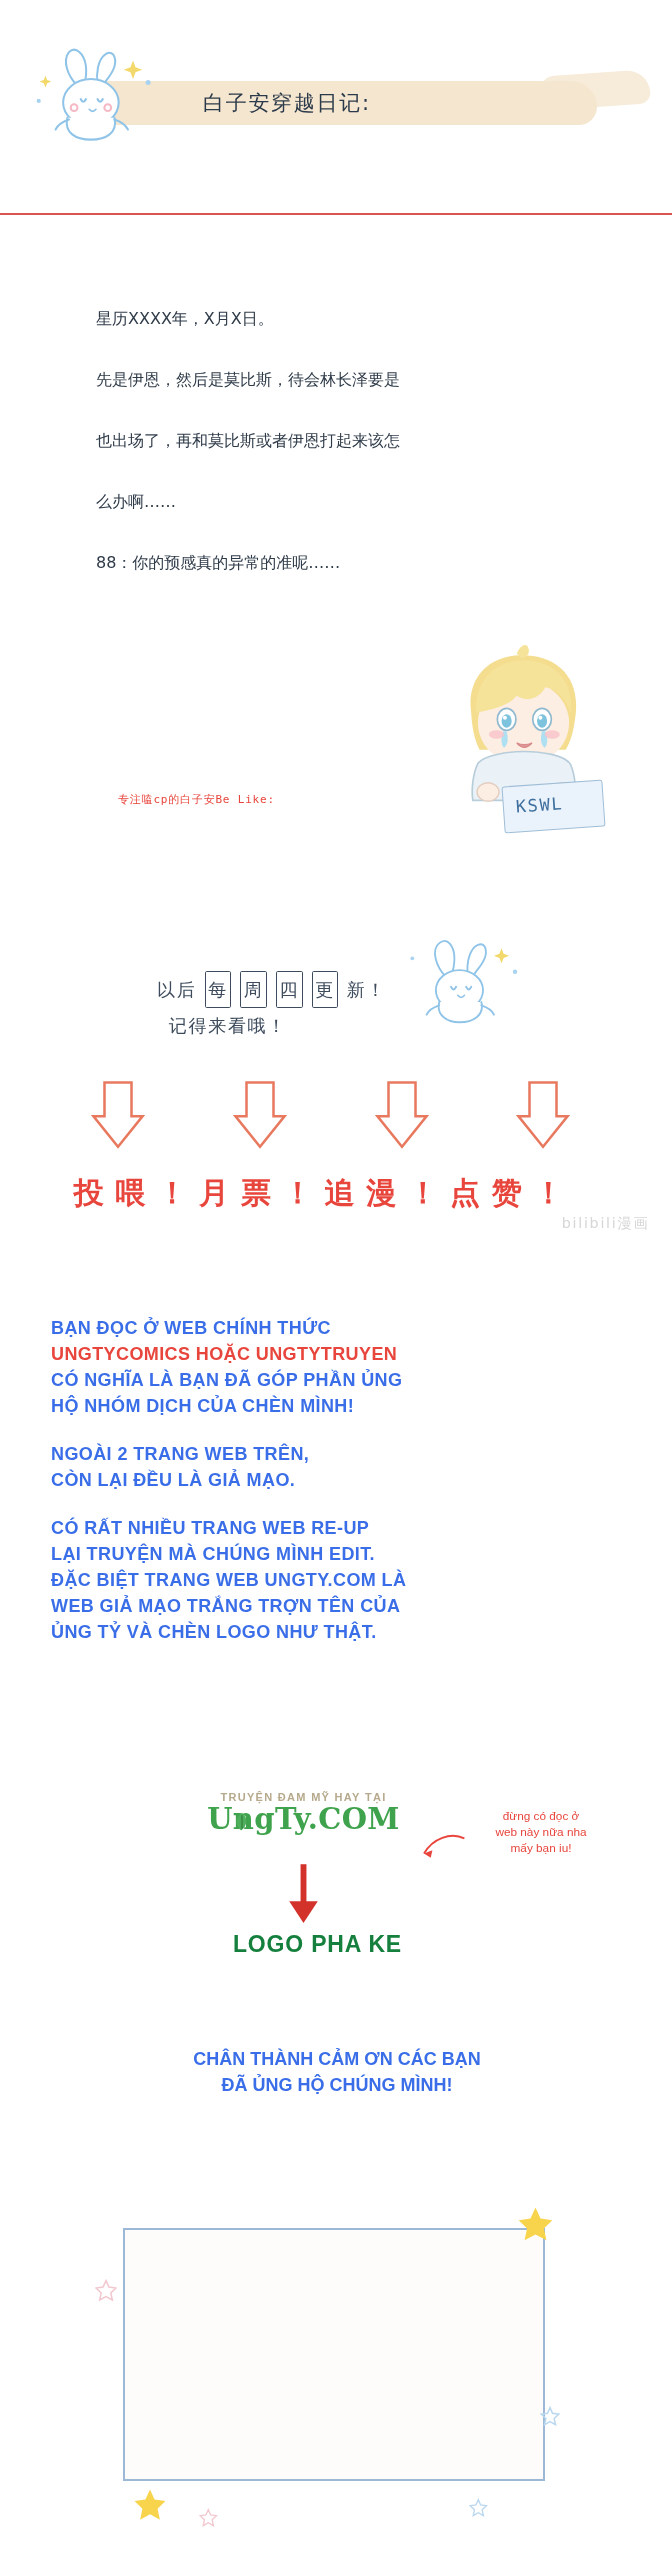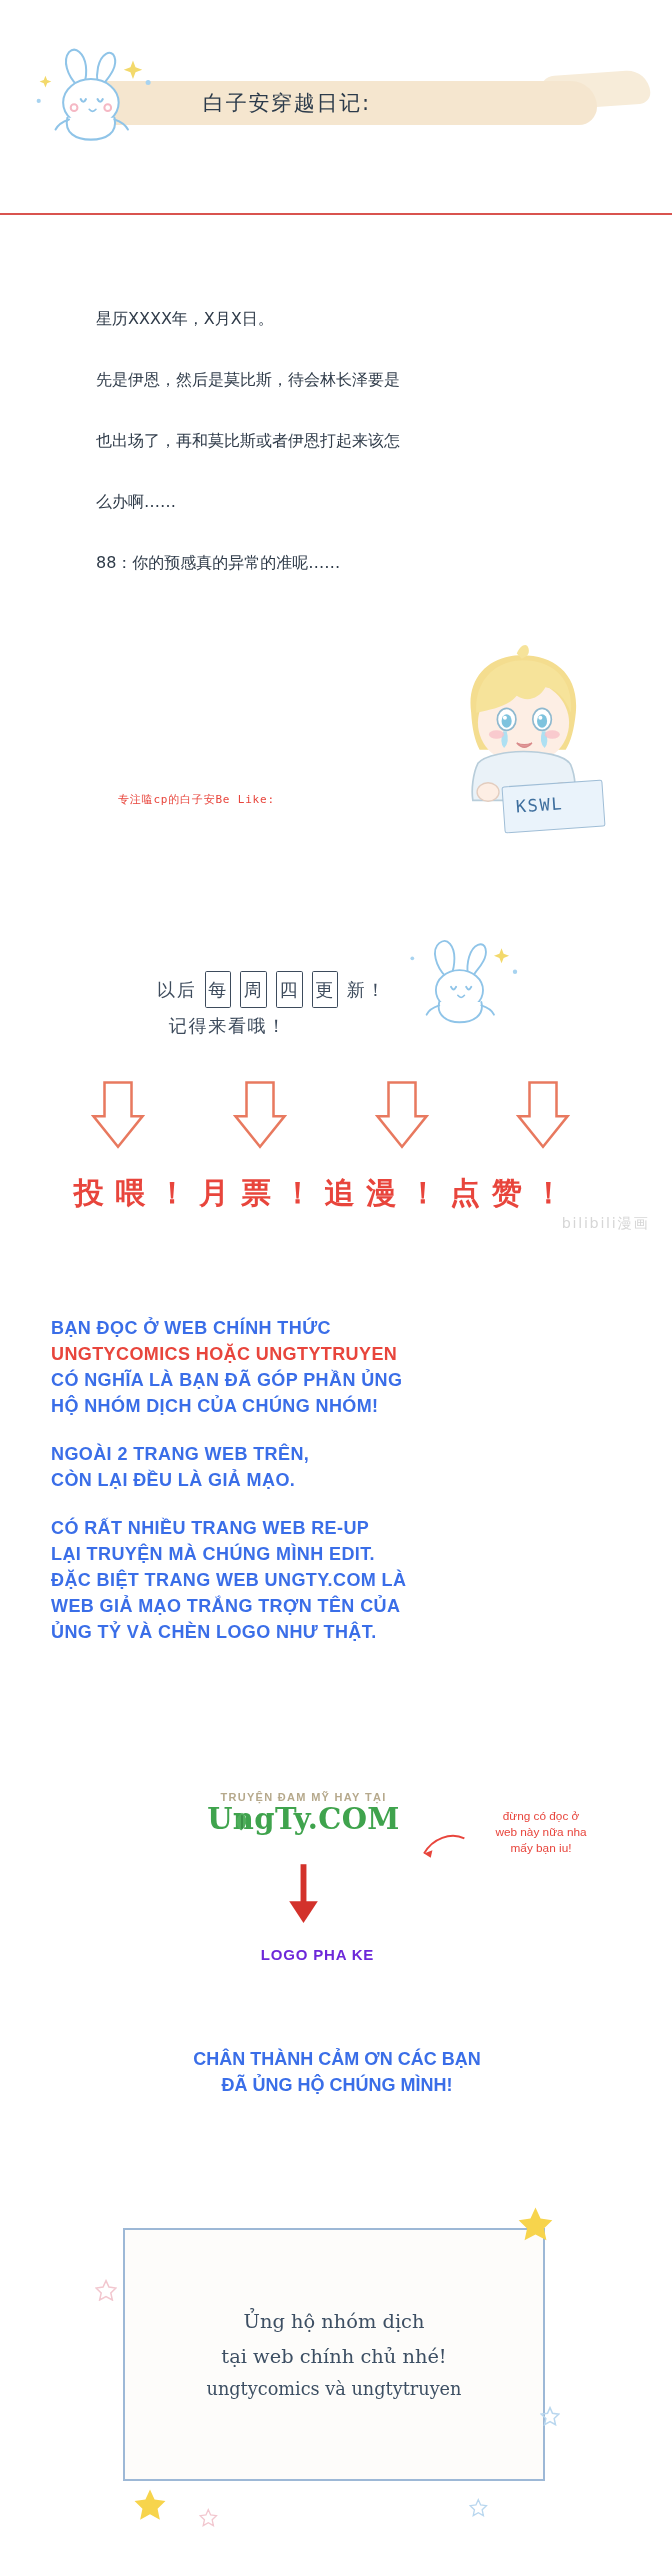--- a/index.html
+++ b/index.html
@@ -214,26 +214,25 @@
   .curvy-arrow { position: absolute; left: 417px; top: 1830px; width: 51px; height: 37px; }
 
   .down-arrow2 { position: absolute; left: 285px; top: 1864px; width: 37px; height: 61px; }
 
   .logo-fake-text {
     position: absolute;
     left: 191px;
     top: 1931px;
     width: 253px;
     text-align: center;
-    color: #6d28d9;
-    font-size: 15px;
+    color: #15803d;
+    font-size: 23px;
     font-weight: bold;
     letter-spacing: 0.8px;
     font-family: "Liberation Sans", sans-serif;
-    margin-top: 15px;
   }
 
   
   .thanks {
     position: absolute;
     left: 84px;
     top: 2046px;
     width: 506px;
     text-align: center;
     color: #3a6ee8;
@@ -428,21 +427,21 @@
   </div>
 
   <div class="cta-cn">投喂！月票！追漫！点赞！</div>
   <div class="bili-watermark">bilibili漫画</div>
 
   <div class="vn-block">
     <p>
       <span>BẠN ĐỌC Ở WEB CHÍNH THỨC</span><br>
       <span class="vn-red">UNGTYCOMICS HOẶC UNGTYTRUYEN</span><br>
       <span>CÓ NGHĨA LÀ BẠN ĐÃ GÓP PHẦN ỦNG</span><br>
-      <span>HỘ NHÓM DỊCH CỦA CHÚNG NHÓM!</span>
+      <span>HỘ NHÓM DỊCH CỦA CHÈN MÌNH!</span>
     </p>
     <p>
       <span>NGOÀI 2 TRANG WEB TRÊN,</span><br>
       <span>CÒN LẠI ĐỀU LÀ GIẢ MẠO.</span>
     </p>
     <p>
       <span>CÓ RẤT NHIỀU TRANG WEB RE-UP</span><br>
       <span>LẠI TRUYỆN MÀ CHÚNG MÌNH EDIT.</span><br>
       <span>ĐẶC BIỆT TRANG WEB UNGTY.COM LÀ</span><br>
       <span>WEB GIẢ MẠO TRẮNG TRỢN TÊN CỦA</span><br>
@@ -482,25 +481,20 @@
   </div>
 
   <div class="logo-fake-text">LOGO PHA KE</div>
 
   <div class="thanks">
     <div>CHÂN THÀNH CẢM ƠN CÁC BẠN</div>
     <div>ĐÃ ỦNG HỘ CHÚNG MÌNH!</div>
   </div>
 
   <div class="frame"></div>
-  <div class="frame-inner">
-    <div>Ủng hộ nhóm dịch</div>
-    <div>tại web chính chủ nhé!</div>
-    <div style="font-size:17.7px">ungtycomics và ungtytruyen</div>
-  </div>
 
   <div class="star" style="left:517px; top:2205px">
     <svg width="37" height="37" viewBox="0 0 44 44">
         <path d="M22 3 l6 13 14 2 -10 10 3 14 -13 -7 -13 7 3 -14 -10 -10 14 -2z" fill="#f7d44c"></path>
       </svg>
   </div>
   <div class="star" style="left:95px; top:2279px">
     <svg width="22" height="22" viewBox="0 0 26 26">
         <path d="M13 2 l3.5 7.6 8.2 1.1 -6 5.9 1.8 8.2 -7.5 -4.1 -7.5 4.1 1.8 -8.2 -6 -5.9 8.2 -1.1z" fill="none" stroke="#f2c7cf" stroke-width="1.8"></path>
       </svg>

